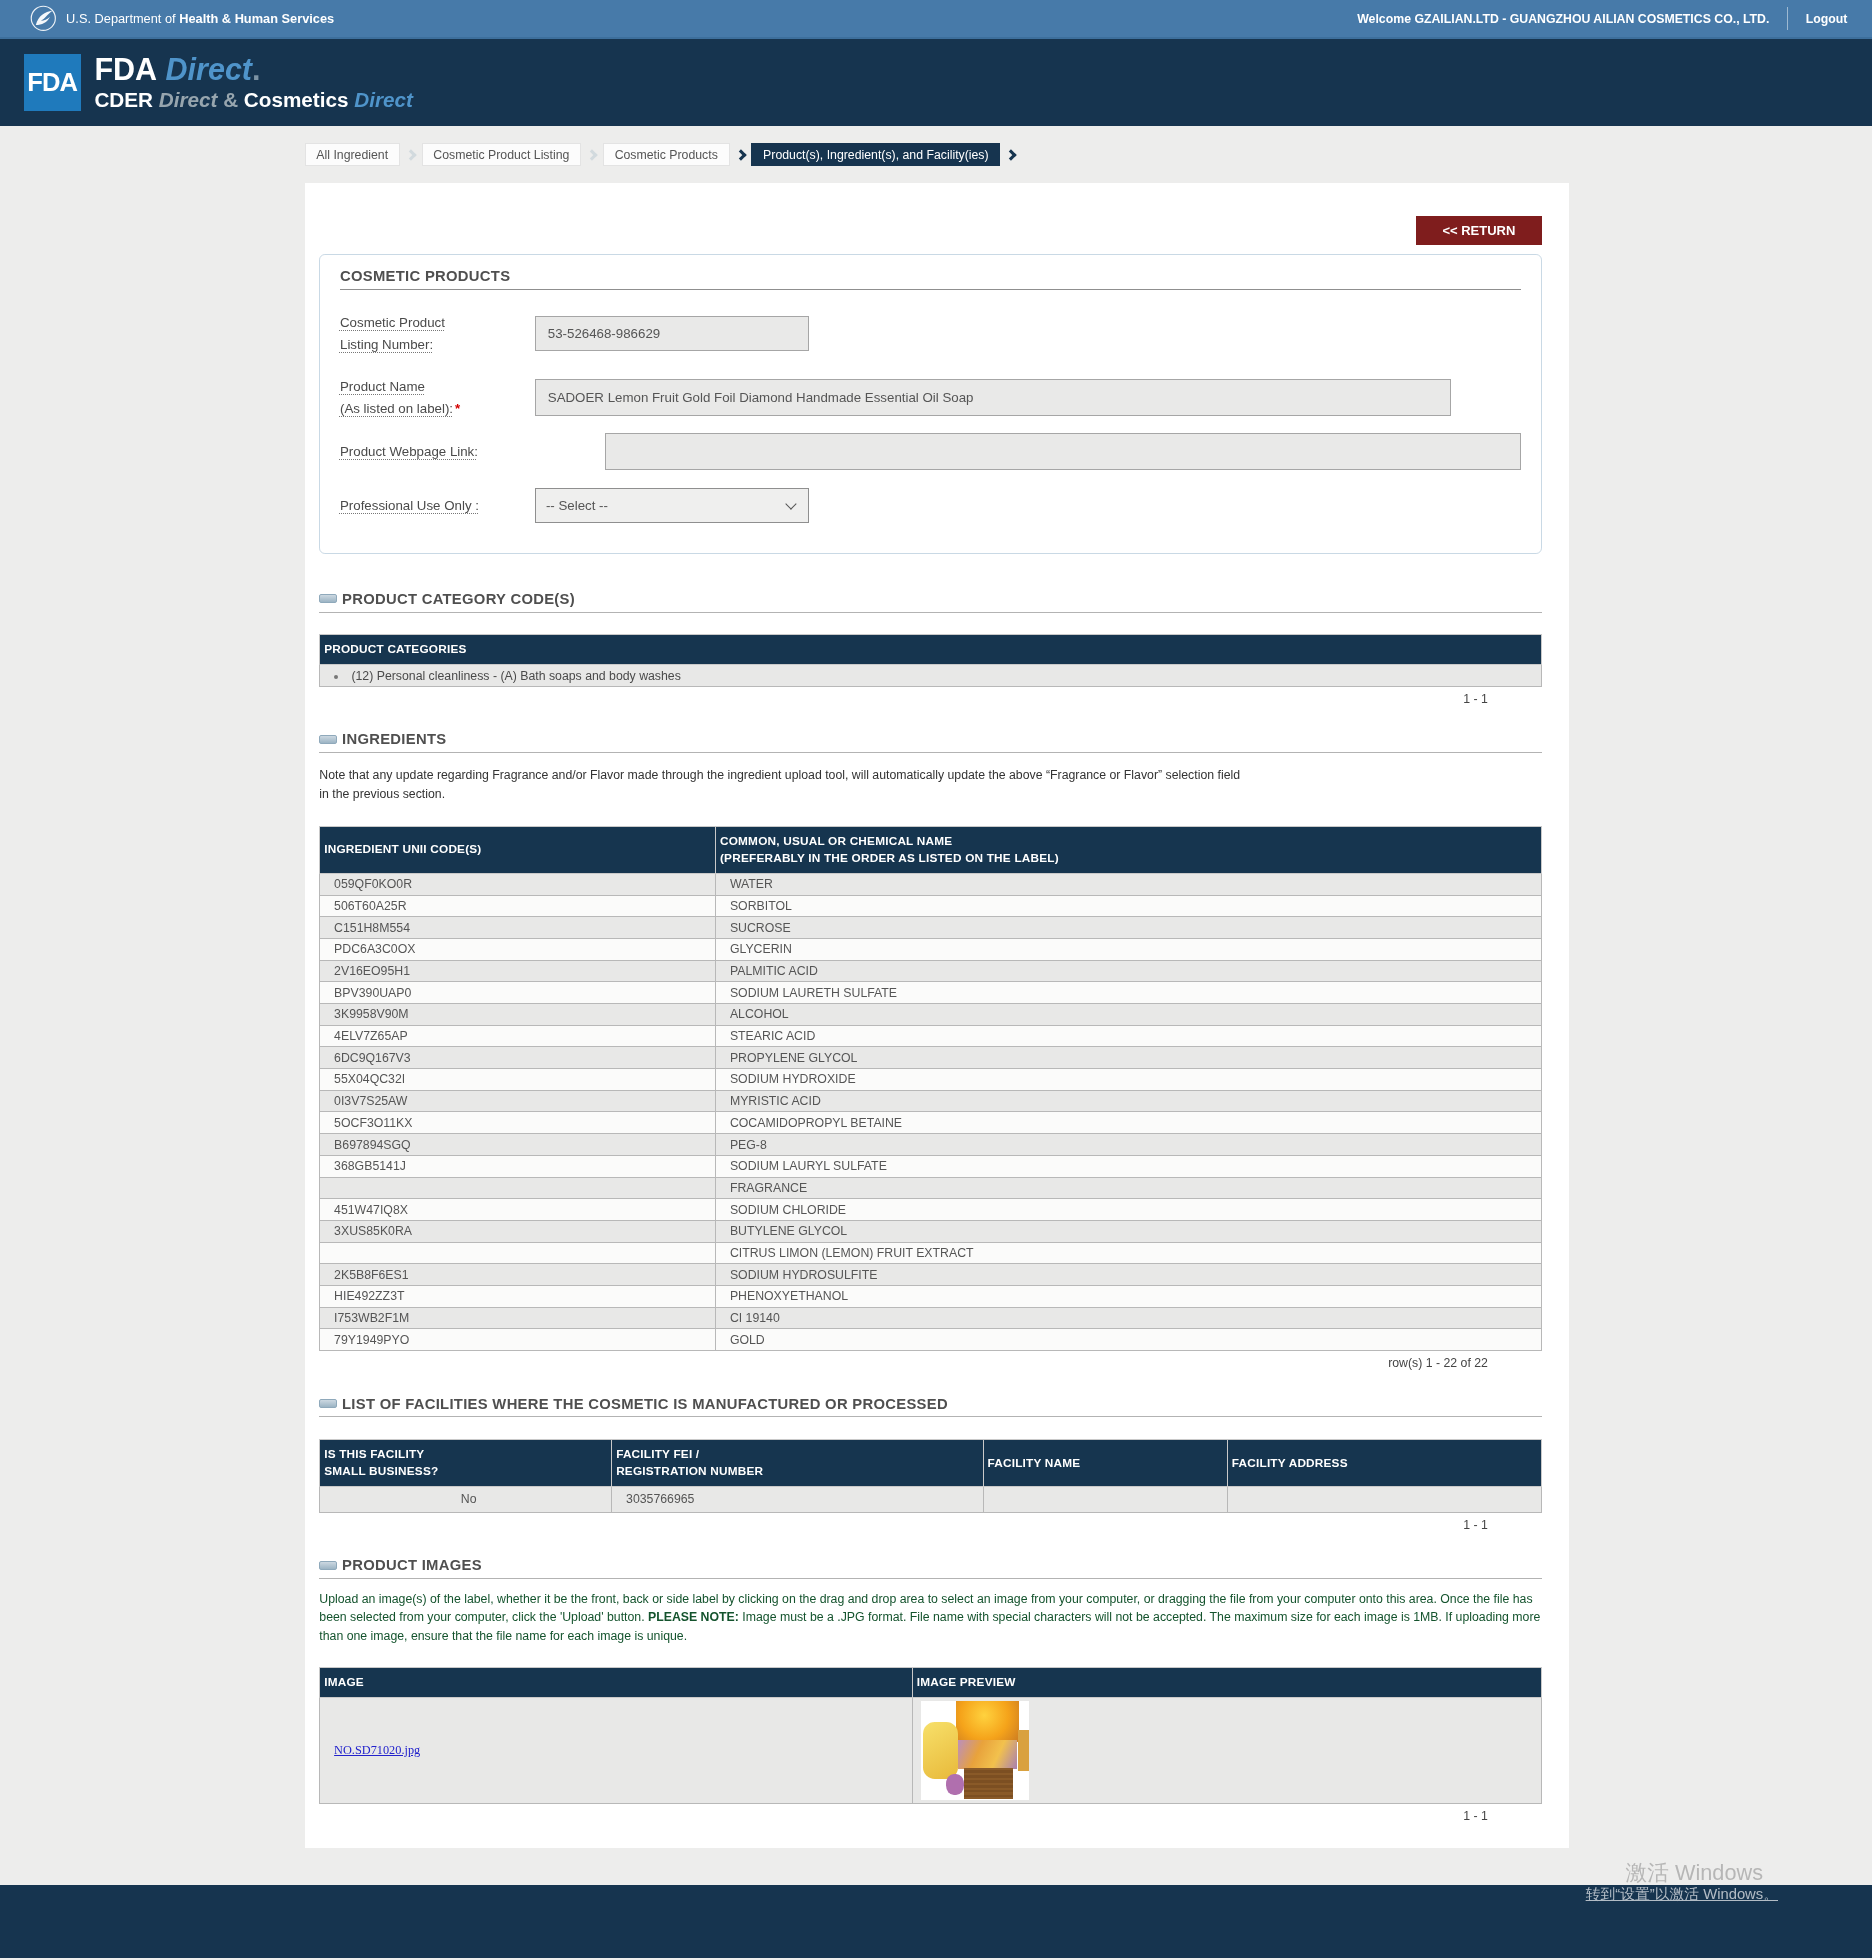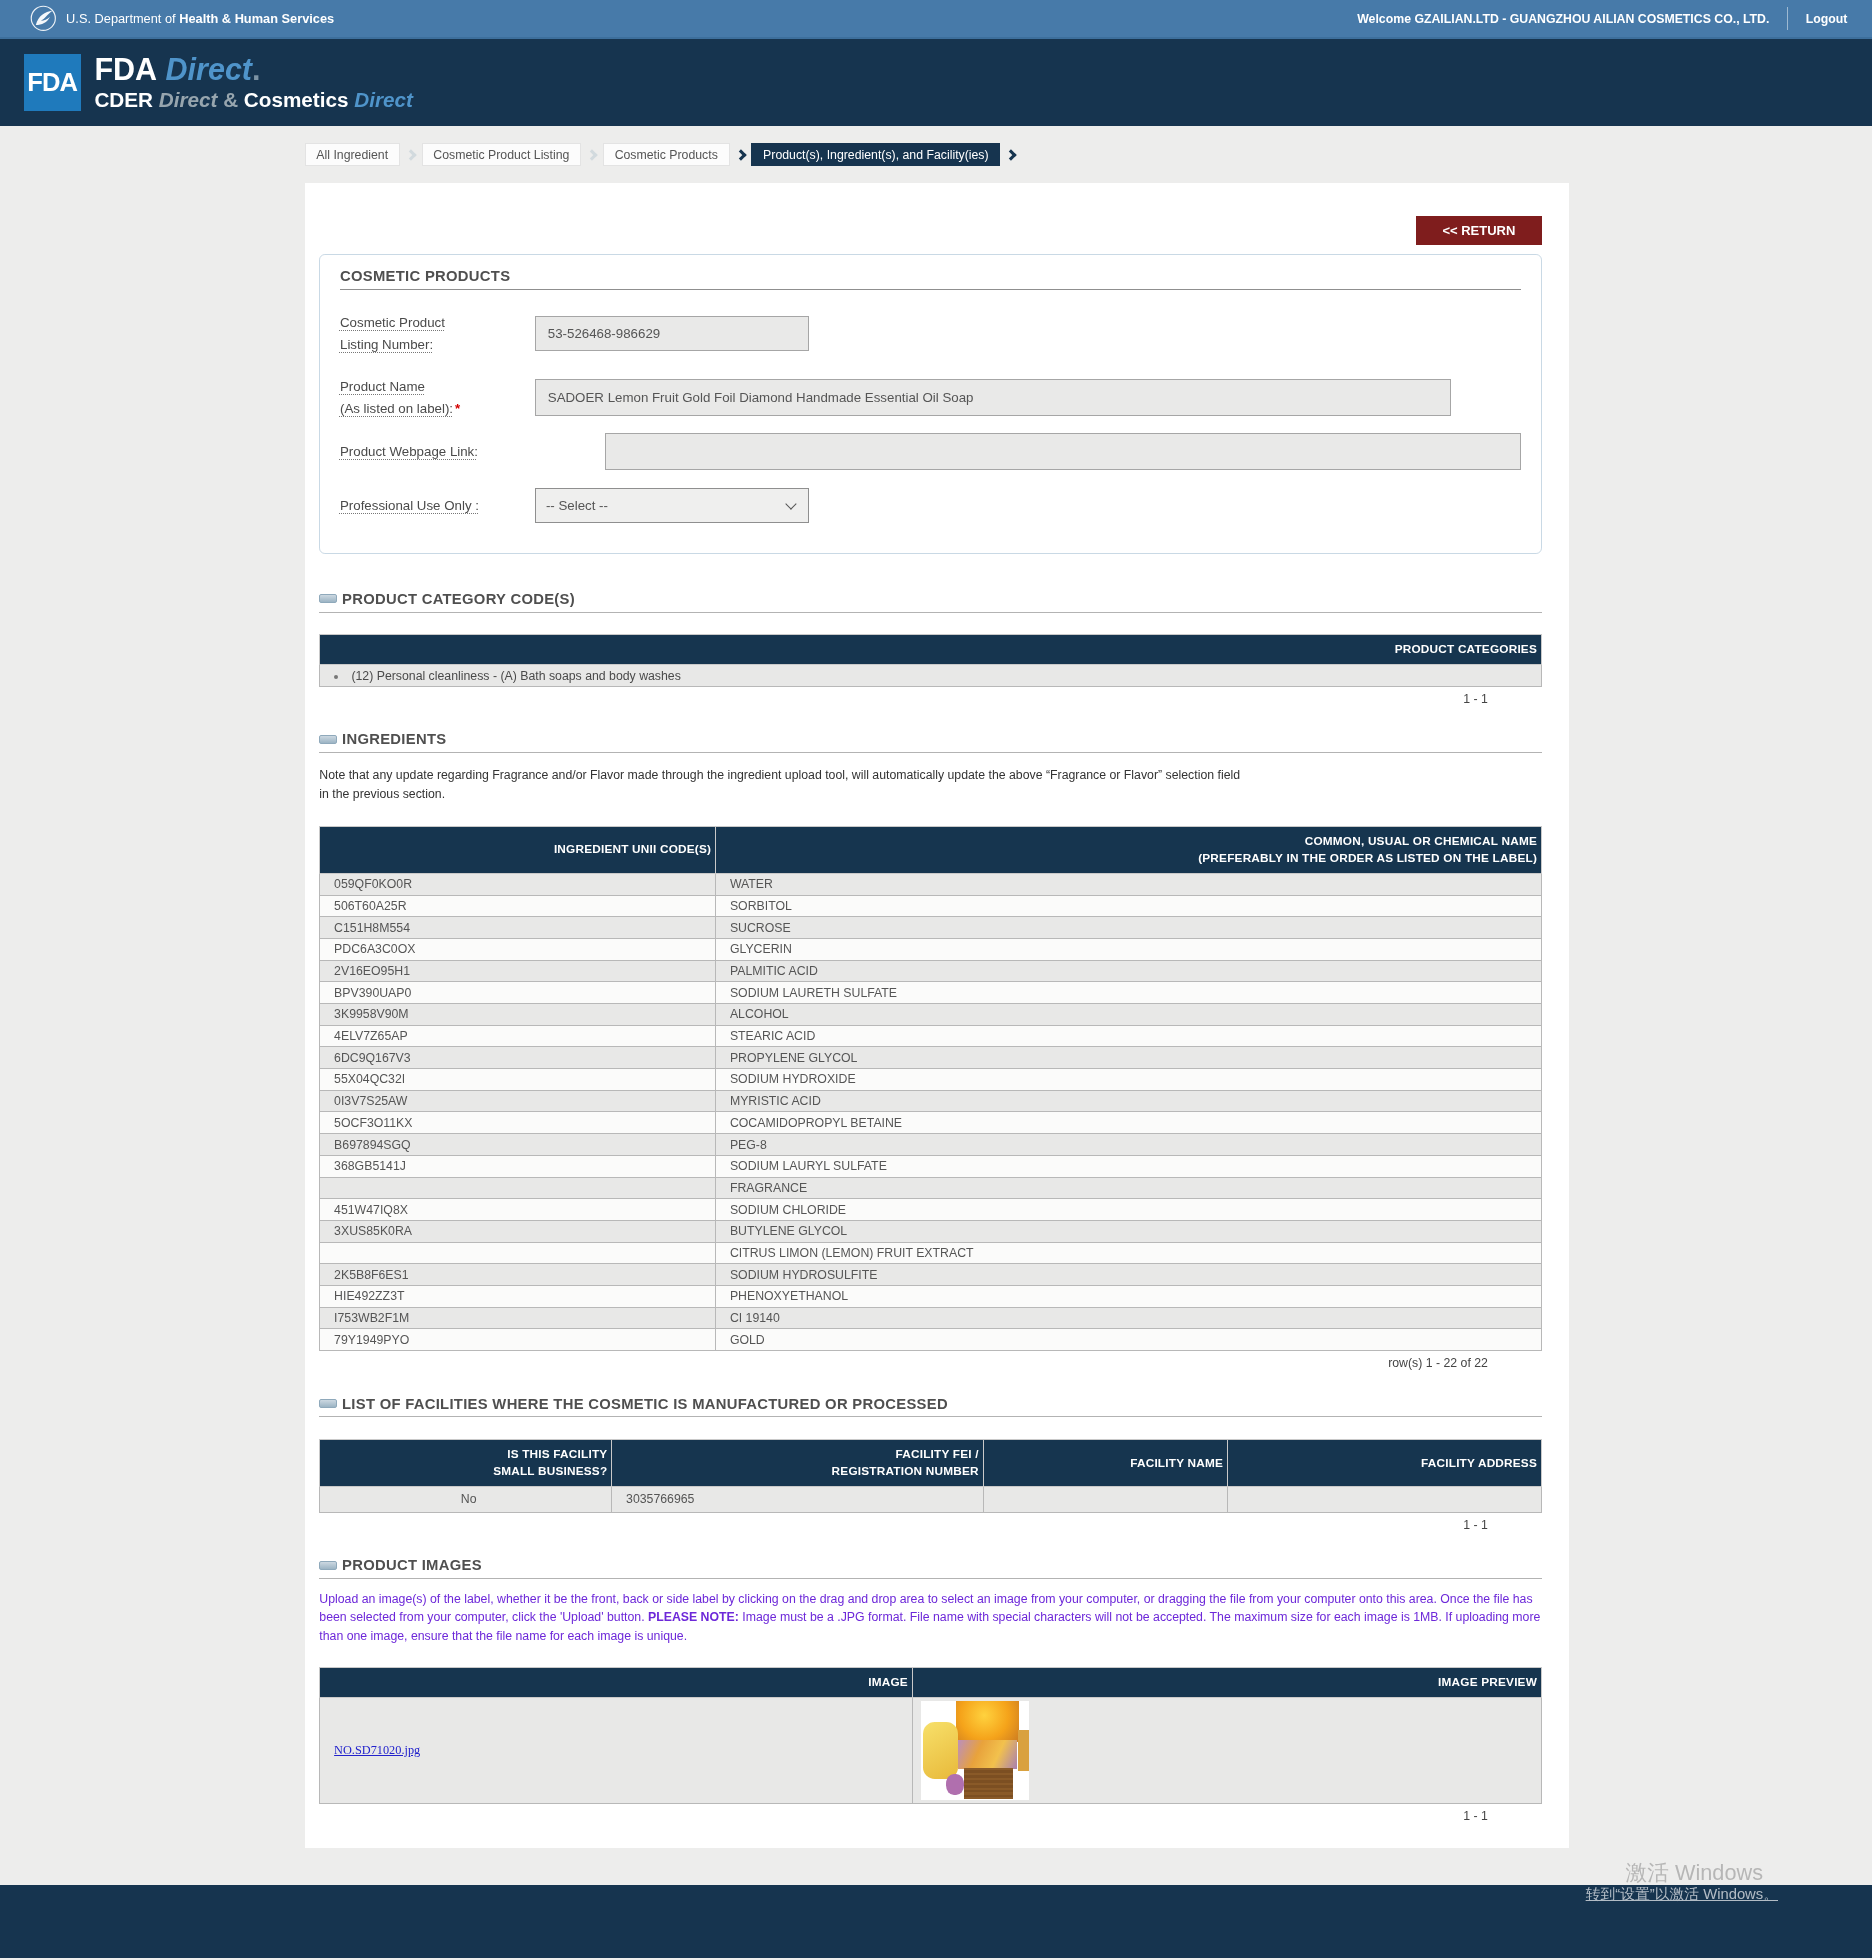--- a/index.html
+++ b/index.html
@@ -59,38 +59,38 @@
 
   
   .sec-head { display: flex; align-items: center; gap: 5px; margin-top: 25.6px; }
   .minus-icon { width: 17.7px; height: 8.9px; border-radius: 2px; background: linear-gradient(#ccd8e1, #9cb4c4); border: 1px solid #8fa9bb; cursor: pointer; flex-shrink: 0; }
   .sec-title { font-size: 14.8px; font-weight: bold; color: #4f4f4f; letter-spacing: 0.3px; }
   .sec-hr { border: none; border-top: 1px solid #b3b3b3; margin-top: 4.9px; }
   .mt38 { margin-top: 37px; }
 
   table { border-collapse: collapse; width: 100%; }
   .dtable { margin-top: 21.7px; border: 1px solid #9d9d9d; }
-  .dtable th { background: #16354f; color: #fff; font-size: 11.8px; font-weight: bold; text-align: right; padding: 5.9px 3.9px; line-height: 1.45; border: 1px solid #c9c9c9; letter-spacing: 0.2px; }
+  .dtable th { background: #16354f; color: #fff; font-size: 11.8px; font-weight: bold; text-align: left; padding: 5.9px 3.9px; line-height: 1.45; border: 1px solid #c9c9c9; letter-spacing: 0.2px; }
   .dtable td { font-size: 12.3px; color: #555; border: 1px solid #b8b8b8; padding: 3px 7.9px 3px 13.8px; height: 21.7px; }
   .dtable tbody tr:nth-child(odd) td { background: #e8e8e7; }
   .dtable tbody tr:nth-child(even) td { background: #fbfbfa; }
   .pagination { text-align: right; font-size: 12.3px; color: #444; margin-top: 4.9px; padding-right: 54px; }
 
   .cat-row { list-style: none; }
   .cat-row li { display: list-item; list-style: disc inside; color: #777; }
   .cat-row li span { color: #4a4a4a; }
 
   .note { font-size: 12.3px; color: #333; margin-top: 12.8px; line-height: 1.55; }
 
   .col-unii { width: 32.4%; }
   .fac-c1 { width: 23.9%; } .fac-c2 { width: 30.4%; } .fac-c3 { width: 20%; } .fac-c4 { width: 25.7%; }
   .fac-table td { text-align: left; height: 25.6px; }
   .fac-table td.ctr { text-align: center; }
 
-  .img-desc { font-size: 12.3px; color: #6d28d9; margin-top: 10.8px; line-height: 1.5; }
+  .img-desc { font-size: 12.3px; color: #14532d; margin-top: 10.8px; line-height: 1.5; }
   .img-desc b { font-weight: bold; }
   .img-c1 { width: 48.5%; }
   .img-table td { height: 82px; vertical-align: middle; font-family: Liberation Serif, serif; }
   .file-link { color: #2222cc; text-decoration: underline; font-size: 12.3px; cursor: pointer; }
   .thumb-cell { padding-left: 7.9px !important; }
   .thumb { width: 108px; height: 99px; background: #fff; position: relative; overflow: hidden; }
   .thumb .t-top { position: absolute; left: 35px; top: 0; width: 63px; height: 41px; background: radial-gradient(circle at 45% 35%, #ffd23e 0%, #f5a31a 55%, #cb7a22 100%); }
   .thumb .t-left { position: absolute; left: 2px; top: 21.7px; width: 35px; height: 57px; border-radius: 11.8px; background: linear-gradient(150deg, #f7e06a, #e8b93a); }
   .thumb .t-mid { position: absolute; left: 37px; top: 39px; width: 59px; height: 29.6px; background: linear-gradient(115deg, #bb8fbe 0%, #e8a23c 35%, #f2c14d 65%, #a87fb2 100%); }
   .thumb .t-side { position: absolute; left: 97px; top: 29.6px; width: 11.8px; height: 41px; background: #d9a13f; }

